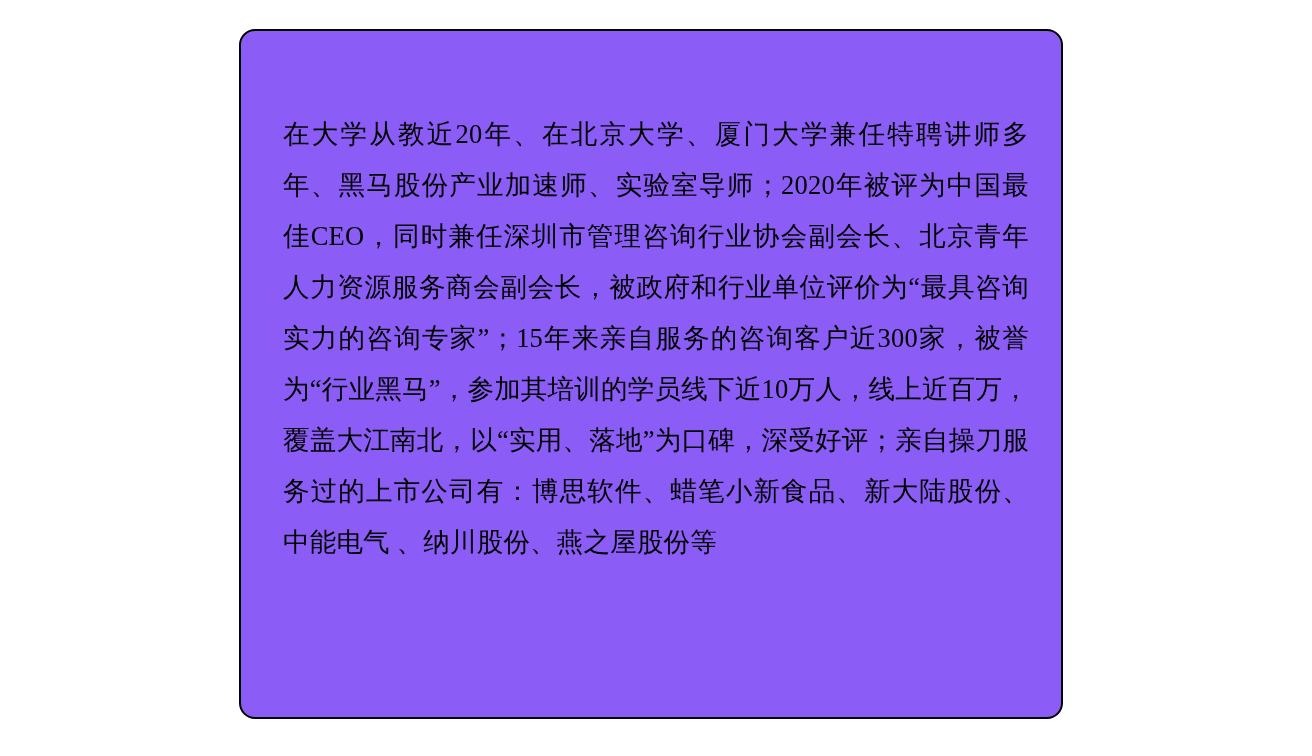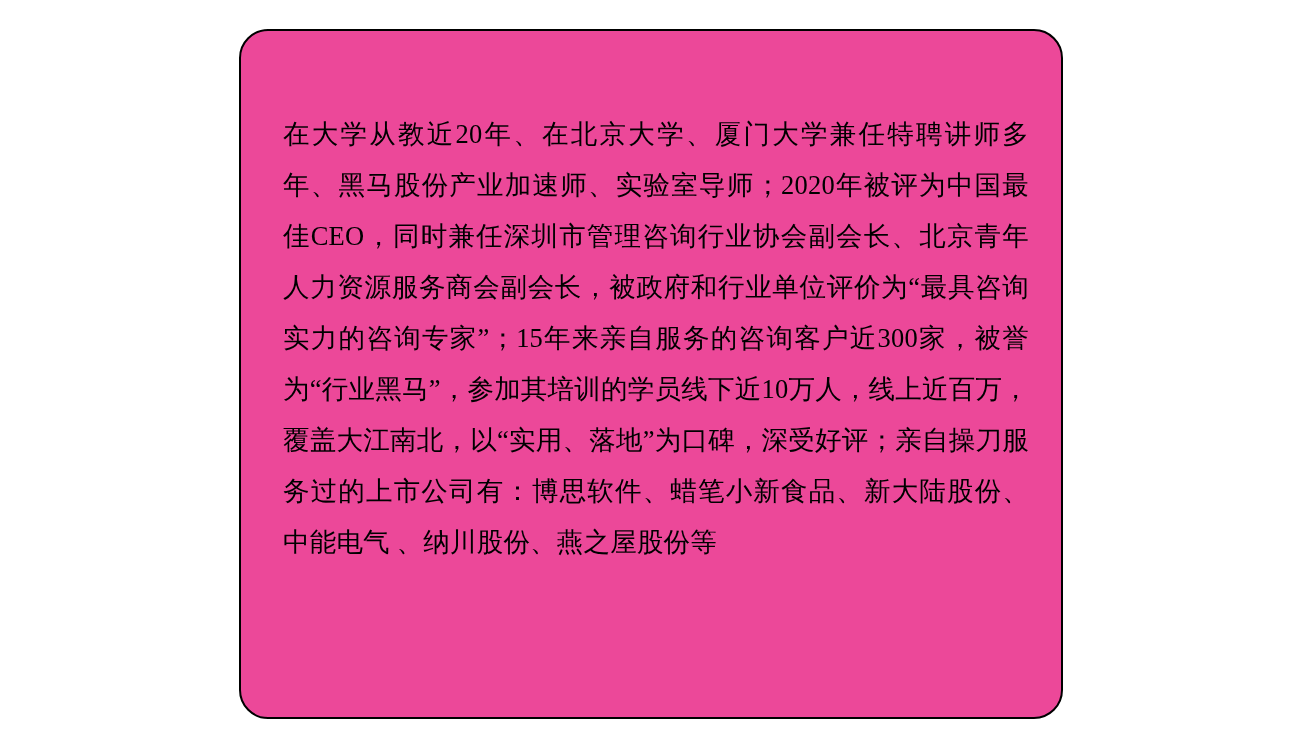--- a/index.html
+++ b/index.html
@@ -20,22 +20,22 @@
     background: #ffffff;
   }
   .text-card {
     position: absolute;
     left: 239px;
     top: 29px;
     width: 824px;
     height: 690px;
     box-sizing: border-box;
     border: 2px solid #000000;
-    border-radius: 29px;
-    background: #ec4899;
+    border-radius: 16px;
+    background: #8b5cf6;
   }
   .card-body {
     position: absolute;
     left: 42px;
     top: 78px;
     width: 746px;
   }
   .paragraph {
     margin: 0;
     font-family: "Liberation Serif", "DejaVu Serif", serif;

